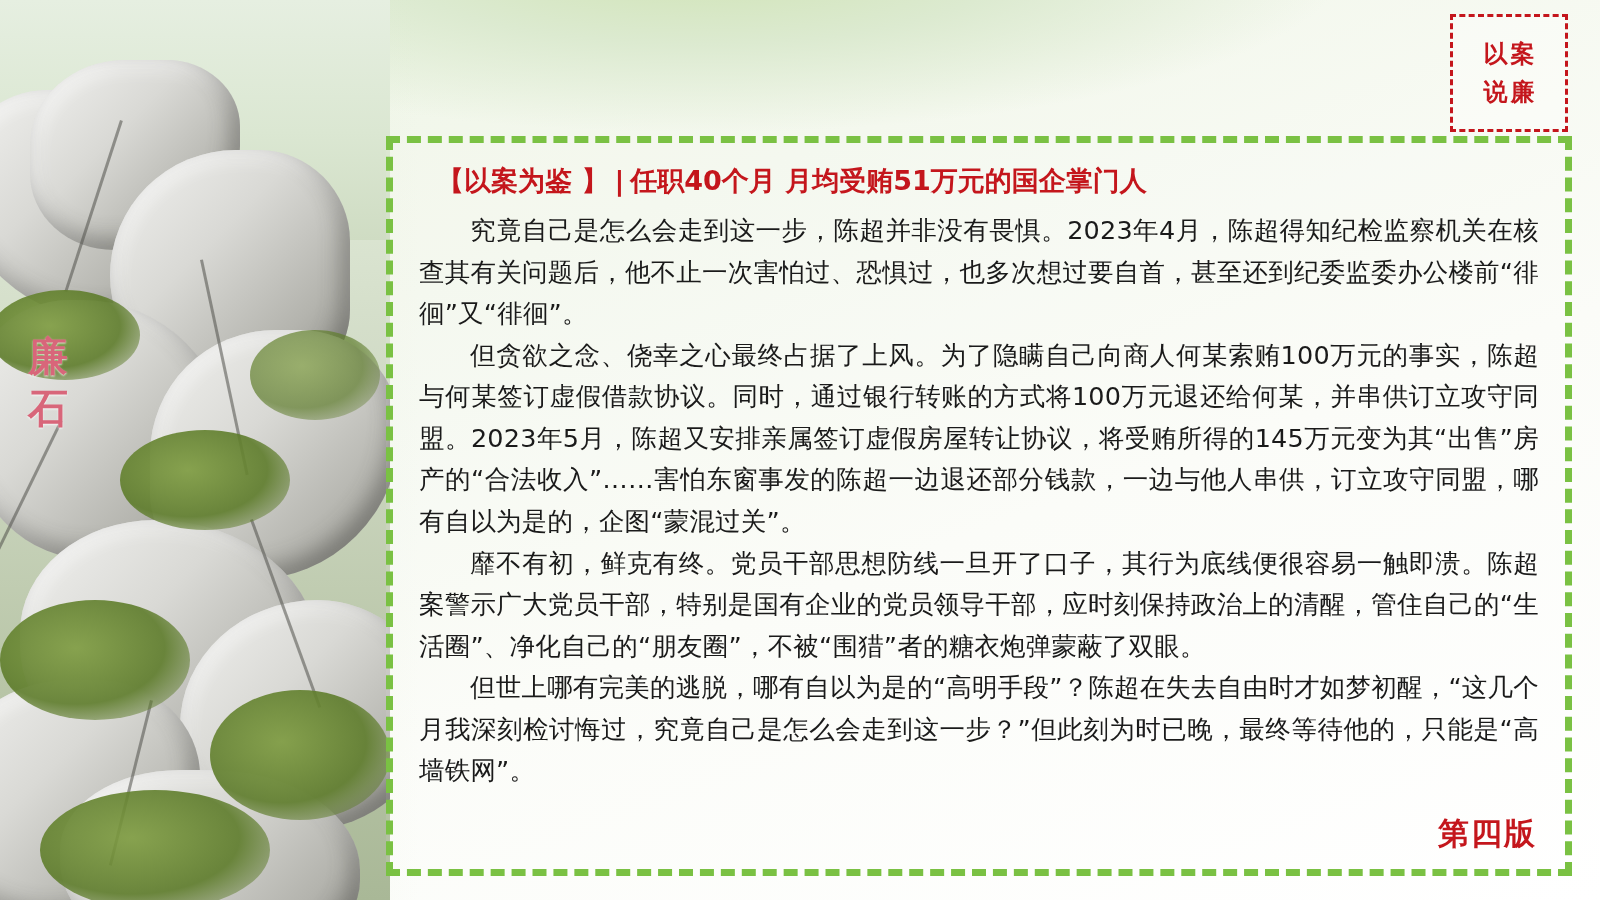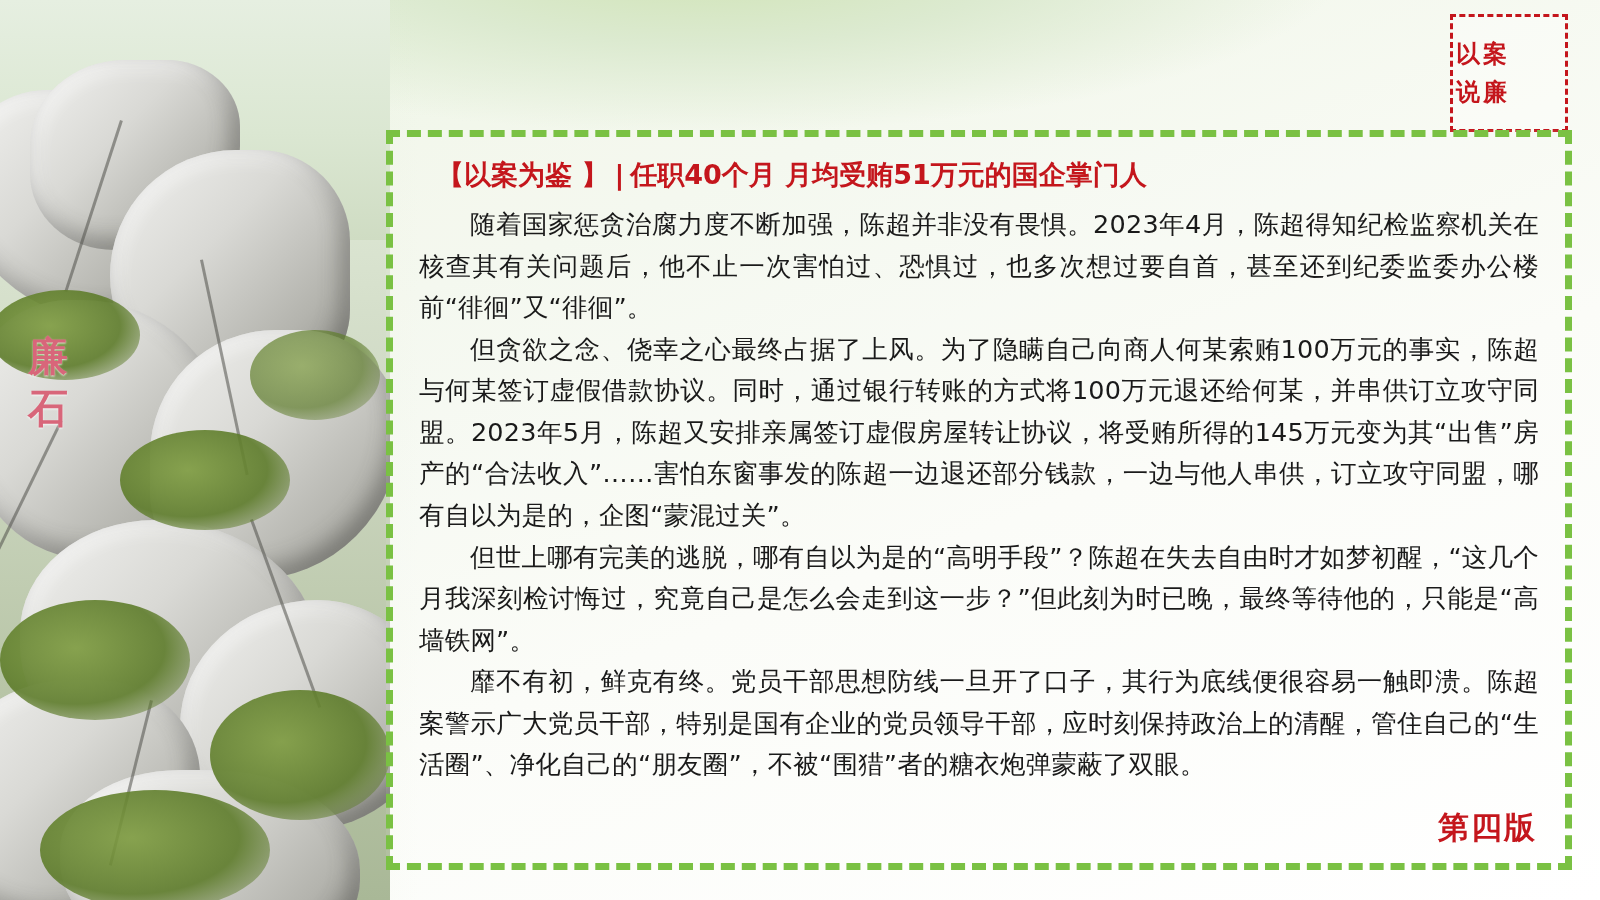--- a/index.html
+++ b/index.html
@@ -95,39 +95,39 @@
   
   .stamp {
     position: absolute;
     right: 32px;
     top: 14px;
     width: 112px;
     height: 112px;
     border: 3px dashed #c4161c;
     display: flex;
     flex-direction: column;
-    align-items: flex-start;
+    align-items: center;
     justify-content: center;
     gap: 6px;
     background: rgba(255,255,255,0.35);
   }
   .stamp span {
     color: #c4161c;
     font-family: "DejaVu Serif", "Liberation Serif", serif;
     font-weight: 700;
     font-size: 24px;
     letter-spacing: 3px;
     text-indent: 3px;
   }
 
   
   .article {
     position: absolute;
     left: 386px;
-    top: 130px;
+    top: 136px;
     width: 1186px;
     height: 740px;
     box-sizing: border-box;
     border: 7px dashed #7ac143;
     padding: 14px 26px 10px 26px;
     background: rgba(255,255,255,0.08);
   }
   .headline {
     color: #c4161c;
     font-family: "DejaVu Sans", sans-serif;
@@ -210,21 +210,21 @@
   <div class="stamp">
     <span>以案</span>
     <span>说廉</span>
   </div>
 
   <div class="article">
     <div class="headline">
       <span>【以案为鉴 】</span><span class="bar">|</span><span>任职40个月 月均受贿51万元的国企掌门人</span>
     </div>
     <div class="body-text">
-      <p class="indent">随着国家惩贪治腐力度不断加强，陈超并非没有畏惧。2023年4月，陈超得知纪检监察机关在核查其有关问题后，他不止一次害怕过、恐惧过，也多次想过要自首，甚至还到纪委监委办公楼前“徘徊”又“徘徊”。</p>
+      <p class="indent">究竟自己是怎么会走到这一步，陈超并非没有畏惧。2023年4月，陈超得知纪检监察机关在核查其有关问题后，他不止一次害怕过、恐惧过，也多次想过要自首，甚至还到纪委监委办公楼前“徘徊”又“徘徊”。</p>
       <p class="indent">但贪欲之念、侥幸之心最终占据了上风。为了隐瞒自己向商人何某索贿100万元的事实，陈超与何某签订虚假借款协议。同时，通过银行转账的方式将100万元退还给何某，并串供订立攻守同盟。2023年5月，陈超又安排亲属签订虚假房屋转让协议，将受贿所得的145万元变为其“出售”房产的“合法收入”……害怕东窗事发的陈超一边退还部分钱款，一边与他人串供，订立攻守同盟，哪有自以为是的，企图“蒙混过关”。</p>
+      <p class="indent">靡不有初，鲜克有终。党员干部思想防线一旦开了口子，其行为底线便很容易一触即溃。陈超案警示广大党员干部，特别是国有企业的党员领导干部，应时刻保持政治上的清醒，管住自己的“生活圈”、净化自己的“朋友圈”，不被“围猎”者的糖衣炮弹蒙蔽了双眼。</p>
       <p class="indent">但世上哪有完美的逃脱，哪有自以为是的“高明手段”？陈超在失去自由时才如梦初醒，“这几个月我深刻检讨悔过，究竟自己是怎么会走到这一步？”但此刻为时已晚，最终等待他的，只能是“高墙铁网”。</p>
-      <p class="indent">靡不有初，鲜克有终。党员干部思想防线一旦开了口子，其行为底线便很容易一触即溃。陈超案警示广大党员干部，特别是国有企业的党员领导干部，应时刻保持政治上的清醒，管住自己的“生活圈”、净化自己的“朋友圈”，不被“围猎”者的糖衣炮弹蒙蔽了双眼。</p>
     </div>
     <div class="page-badge">第四版</div>
   </div>
 
 </div>
 
 </body></html>

